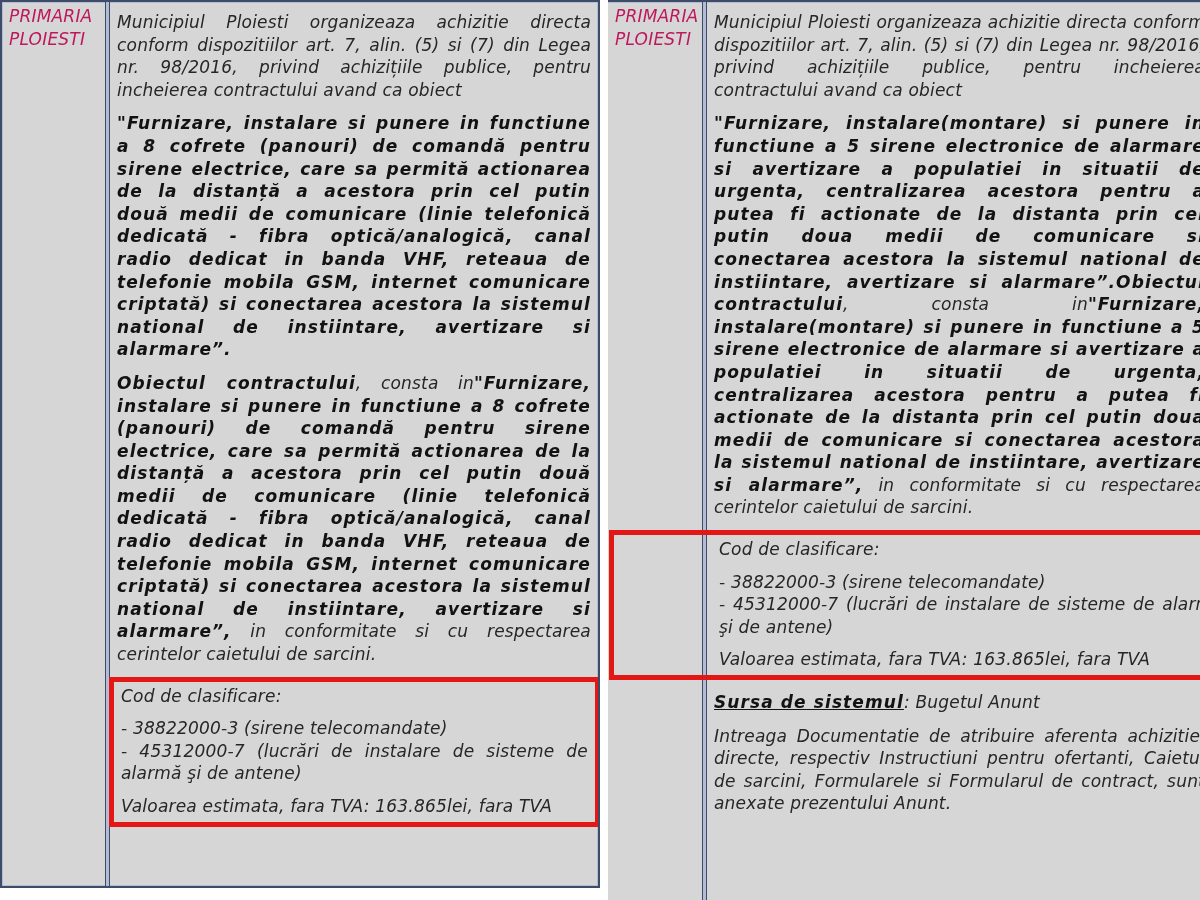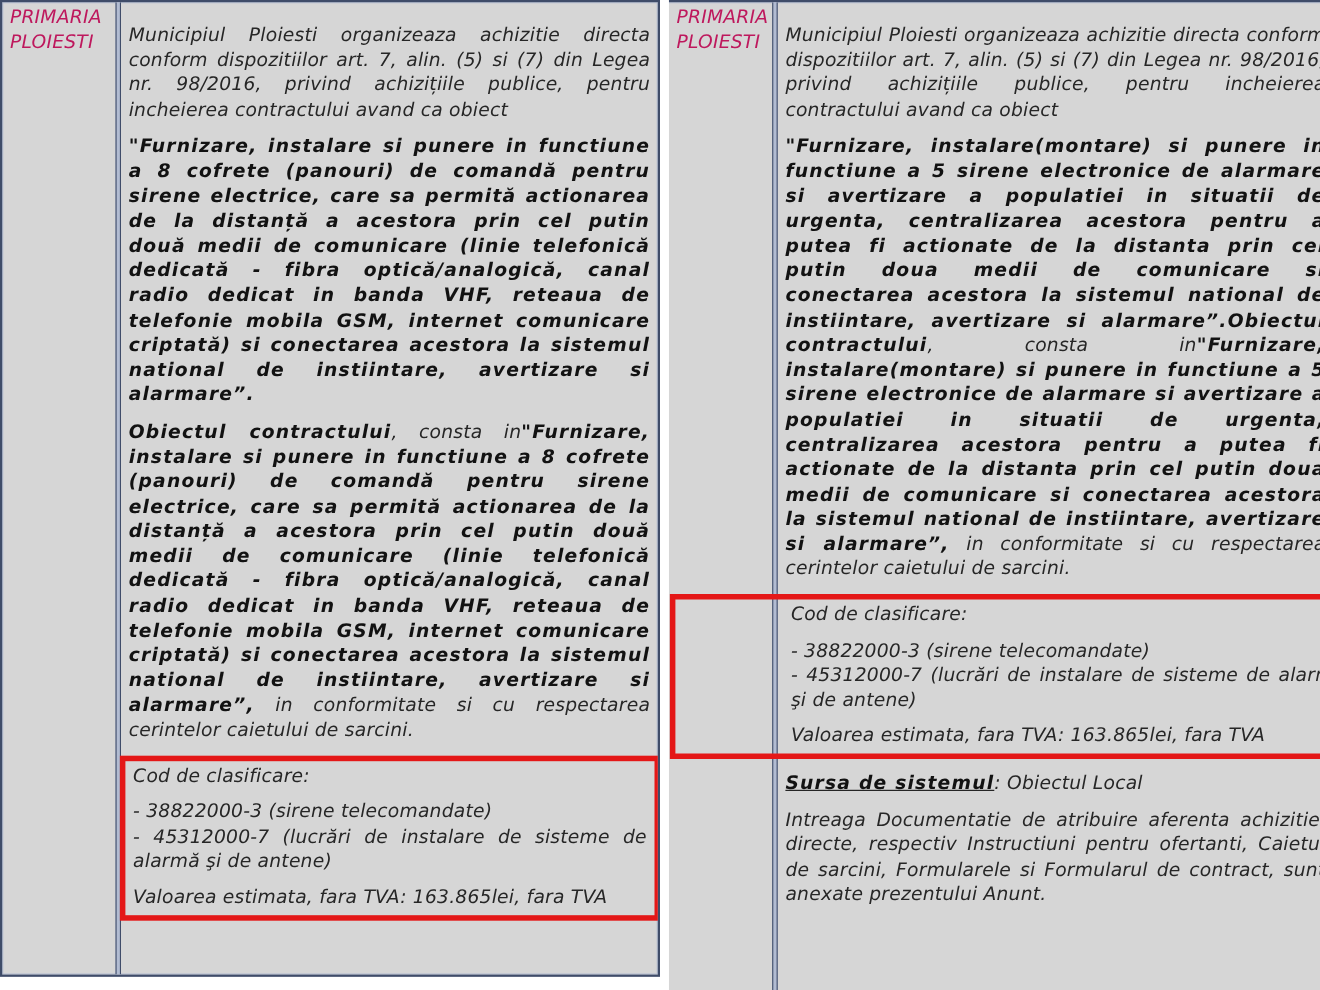--- a/index.html
+++ b/index.html
@@ -39,21 +39,21 @@
   }
   .panel-left  .org-col { width:103px; }
   .panel-right .org-col { width:94px; }
   .divider {
     flex:0 0 auto; width:5px;
     background:#b2bcd2;
     border-left:1px solid #3f4c69;
     border-right:1px solid #3f4c69;
   }
   .content {
-    flex:1 1 auto; padding:17px 7px 0 7px;
+    flex:1 1 auto; padding:7px 7px 0 7px;
     text-align:justify;
   }
   .content p { margin:11px 0; }
   .content p.first { margin-top:2px; }
   .b { font-weight:bold; color:#121212; letter-spacing:1.1px; }
   .u { text-decoration:underline; }
   .redbox {
     border:5px solid #e41717;
     background:transparent;
     padding:1px 7px 2px 7px;
@@ -100,19 +100,19 @@
         <p class="first">Municipiul Ploiesti organizeaza achizitie directa conform dispozitiilor art. 7, alin. (5) si (7) din Legea nr. 98/2016, privind achizițiile publice, pentru incheierea contractului avand ca obiect</p>
         <p><span class="b">"Furnizare, instalare(montare) si punere in functiune a 5 sirene electronice de alarmare si avertizare a populatiei in situatii de urgenta, centralizarea acestora pentru a putea fi actionate de la distanta prin cel putin doua medii de comunicare si conectarea acestora la sistemul national de instiintare, avertizare si alarmare”.</span><span class="b">Obiectul contractului</span><span>, consta in</span><span class="b">"Furnizare, instalare(montare) si punere in functiune a 5 sirene electronice de alarmare si avertizare a populatiei in situatii de urgenta, centralizarea acestora pentru a putea fi actionate de la distanta prin cel putin doua medii de comunicare si conectarea acestora la sistemul national de instiintare, avertizare si alarmare”,</span><span> in conformitate si cu respectarea cerintelor caietului de sarcini.</span></p>
         <div class="redbox">
           <p class="rb-first">Cod de clasificare:</p>
           <p>
             <span class="cod-line" style="display: block;">- 38822000-3 (sirene telecomandate)</span>
             <span class="cod-line" style="display: block;">- 45312000-7 (lucrări de instalare de sisteme de alarmă şi de antene)</span>
           </p>
           <p class="rb-last">Valoarea estimata, fara TVA: 163.865lei, fara TVA</p>
         </div>
-        <p><span class="b u">Sursa de sistemul</span><span>: Obiectul Local</span></p>
+        <p><span class="b u">Sursa de sistemul</span><span>: Bugetul Anunt</span></p>
         <p>Intreaga Documentatie de atribuire aferenta achizitiei directe, respectiv Instructiuni pentru ofertanti, Caietul de sarcini,  Formularele si Formularul de contract, sunt anexate prezentului Anunt.</p>
       </div>
     </div>
   </div>
 
 </div>
 
 </body></html>

